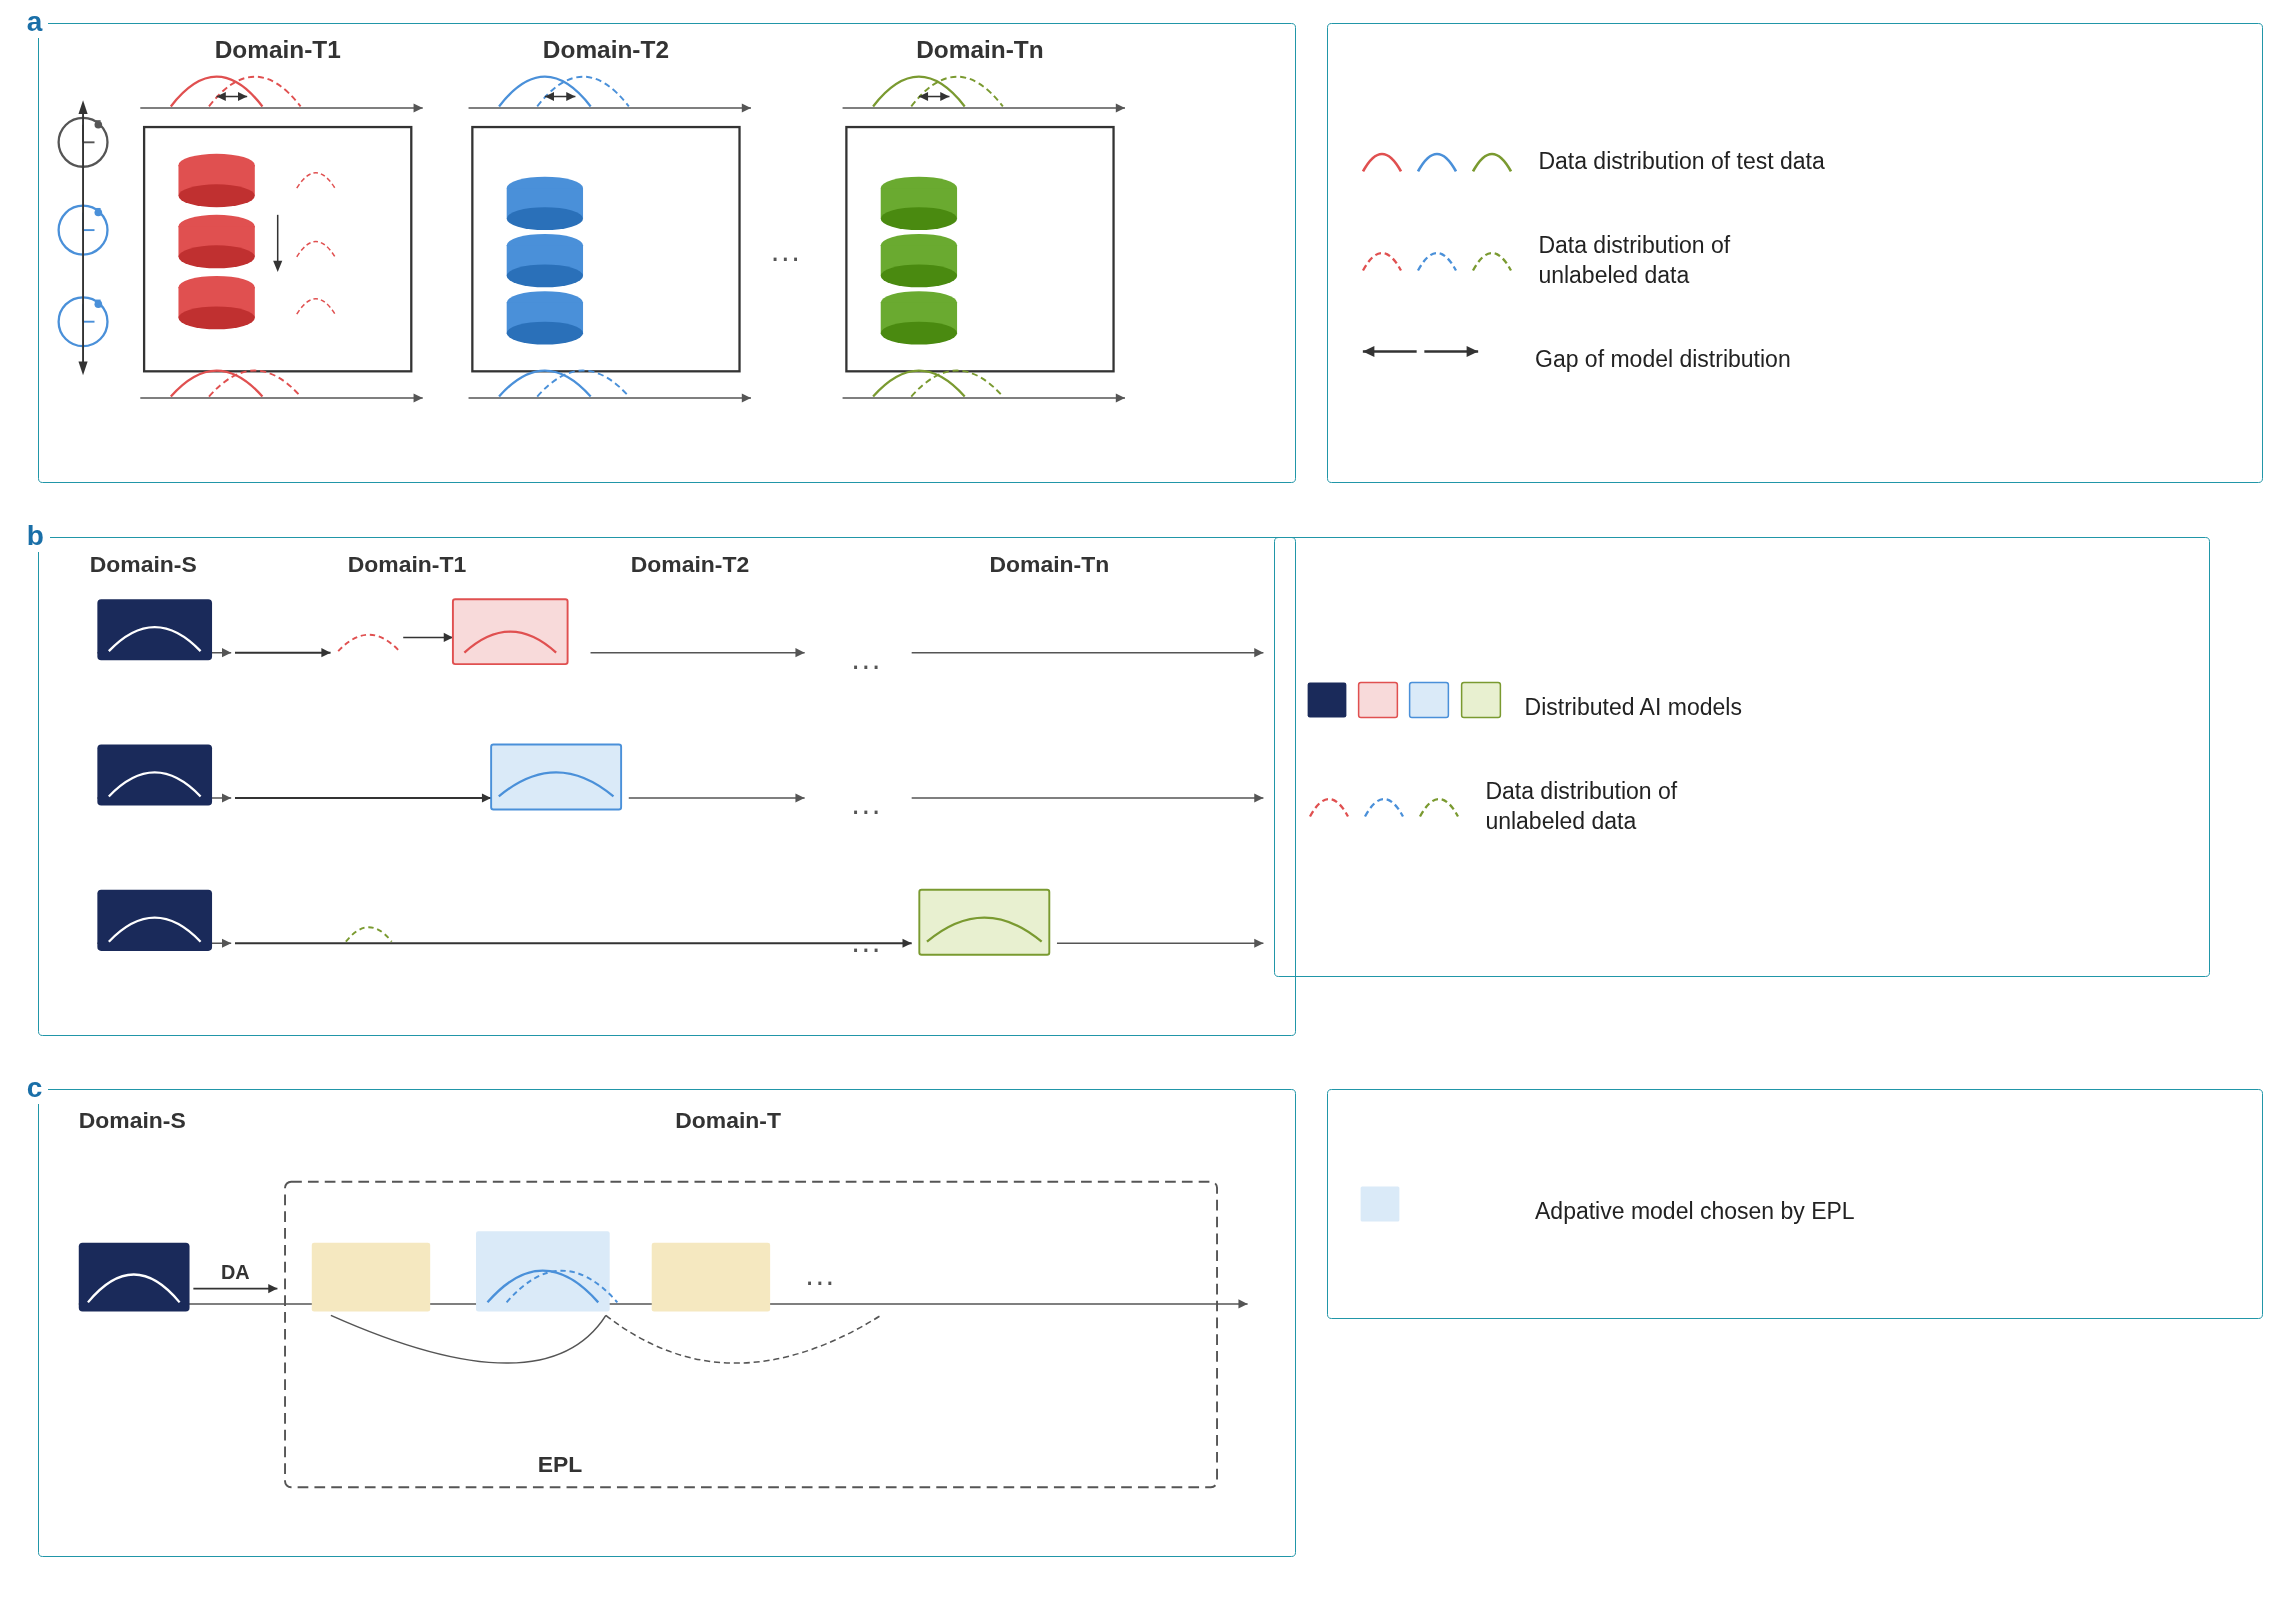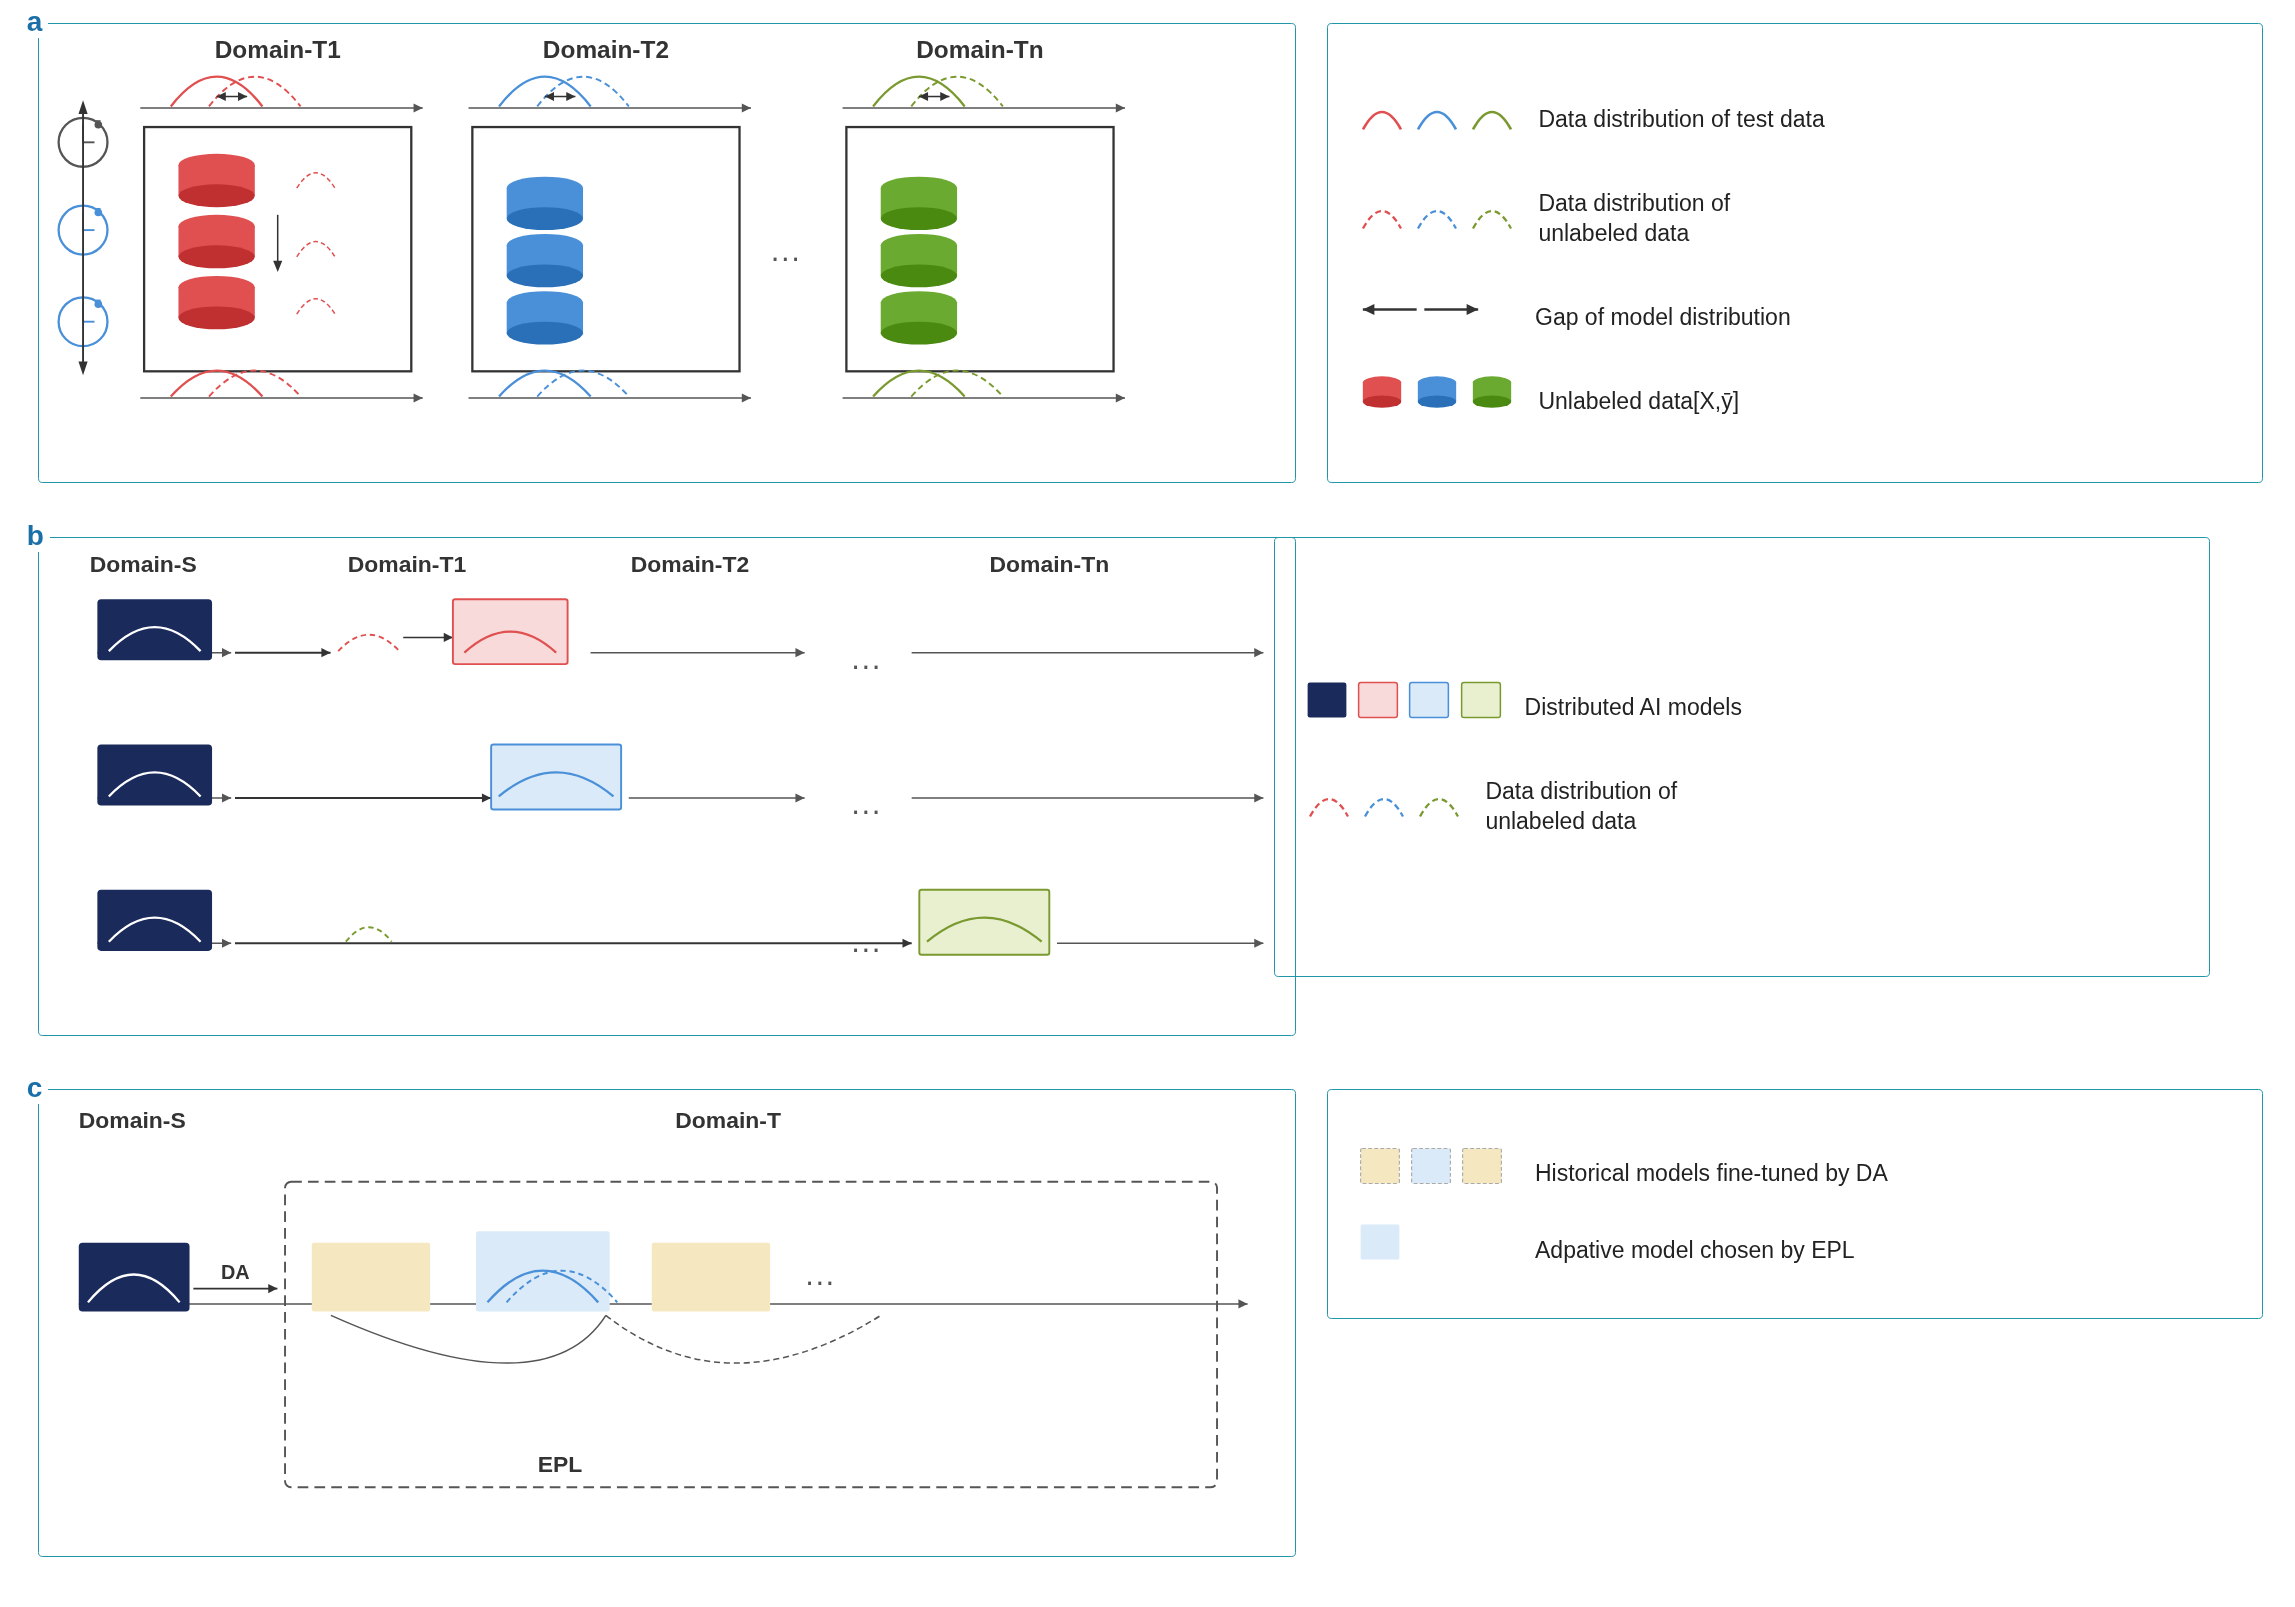--- a/index.html
+++ b/index.html
@@ -269,40 +269,20 @@
         <svg width="123" height="31" viewBox="0 0 160 40">
           <line x1="5" y1="20" x2="75" y2="20" stroke="#333" stroke-width="3"></line>
           <polygon points="5,20 20,13 20,27" fill="#333"></polygon>
           <line x1="85" y1="20" x2="155" y2="20" stroke="#333" stroke-width="3"></line>
           <polygon points="155,20 140,13 140,27" fill="#333"></polygon>
         </svg>
       </div>
       <span class="legend-text">Gap of model distribution</span>
     </div>
 
-    <div class="legend-row">
-      <div class="legend-icon-group">
-        <svg width="46" height="46" viewBox="0 0 60 60">
-          <ellipse cx="30" cy="15" rx="25" ry="8" fill="#e05050"></ellipse>
-          <rect x="5" y="15" width="50" height="25" fill="#e05050"></rect>
-          <ellipse cx="30" cy="40" rx="25" ry="8" fill="#c03030"></ellipse>
-        </svg>
-        <svg width="46" height="46" viewBox="0 0 60 60">
-          <ellipse cx="30" cy="15" rx="25" ry="8" fill="#4a90d9"></ellipse>
-          <rect x="5" y="15" width="50" height="25" fill="#4a90d9"></rect>
-          <ellipse cx="30" cy="40" rx="25" ry="8" fill="#2a70b9"></ellipse>
-        </svg>
-        <svg width="46" height="46" viewBox="0 0 60 60">
-          <ellipse cx="30" cy="15" rx="25" ry="8" fill="#6aaa30"></ellipse>
-          <rect x="5" y="15" width="50" height="25" fill="#6aaa30"></rect>
-          <ellipse cx="30" cy="40" rx="25" ry="8" fill="#4a8a10"></ellipse>
-        </svg>
-      </div>
-      <span class="legend-text">Unlabeled data[X,ȳ]</span>
-    </div>
   </div>
 </div>
 
 <div class="panel" id="section-b-main">
   <span class="panel-label" style="left:-18.4px; top:-18.4px;">b</span>
   <svg class="diagram-svg" viewBox="0 0 1640 650">
 
     <text x="135" y="45" text-anchor="middle" font-size="30" font-weight="bold" fill="#333">Domain-S</text>
     <text x="480" y="45" text-anchor="middle" font-size="30" font-weight="bold" fill="#333">Domain-T1</text>
     <text x="850" y="45" text-anchor="middle" font-size="30" font-weight="bold" fill="#333">Domain-T2</text>
@@ -442,34 +422,20 @@
     <path d="M380,295 Q660,420 740,295" fill="none" stroke="#555" stroke-width="2"></path>
     <path d="M740,295 Q900,420 1100,295" fill="none" stroke="#555" stroke-width="2" stroke-dasharray="8,5"></path>
 
     <text x="680" y="500" text-anchor="middle" font-size="30" font-weight="bold" fill="#333">EPL</text>
   </svg>
 </div>
 
 <div class="panel" id="section-c-legend">
   <div class="legend-container" style="gap:31px;">
 
-    <div class="legend-row">
-      <div class="legend-icon-group">
-        <svg width="42" height="38" viewBox="0 0 55 50">
-          <rect x="2" y="2" width="51" height="46" fill="#f5e8c0" stroke="#aaa" stroke-width="1.5" stroke-dasharray="5,3" rx="2"></rect>
-        </svg>
-        <svg width="42" height="38" viewBox="0 0 55 50">
-          <rect x="2" y="2" width="51" height="46" fill="#daeaf8" stroke="#aaa" stroke-width="1.5" stroke-dasharray="5,3" rx="2"></rect>
-        </svg>
-        <svg width="42" height="38" viewBox="0 0 55 50">
-          <rect x="2" y="2" width="51" height="46" fill="#f5e8c0" stroke="#aaa" stroke-width="1.5" stroke-dasharray="5,3" rx="2"></rect>
-        </svg>
-      </div>
-      <span class="legend-text">Historical models fine-tuned by DA</span>
-    </div>
 
     <div class="legend-row">
       <div class="legend-icon-group">
         <svg width="42" height="38" viewBox="0 0 55 50">
           <rect x="2" y="2" width="51" height="46" fill="#daeaf8" rx="2"></rect>
         </svg>
       </div>
       <span class="legend-text">Adpative model chosen by EPL</span>
     </div>
   </div>

